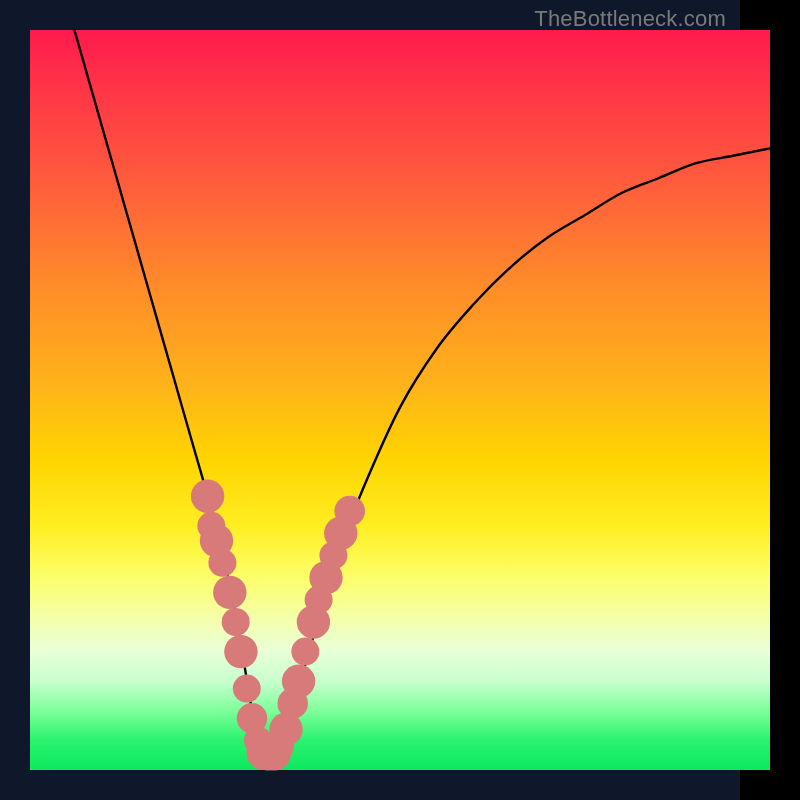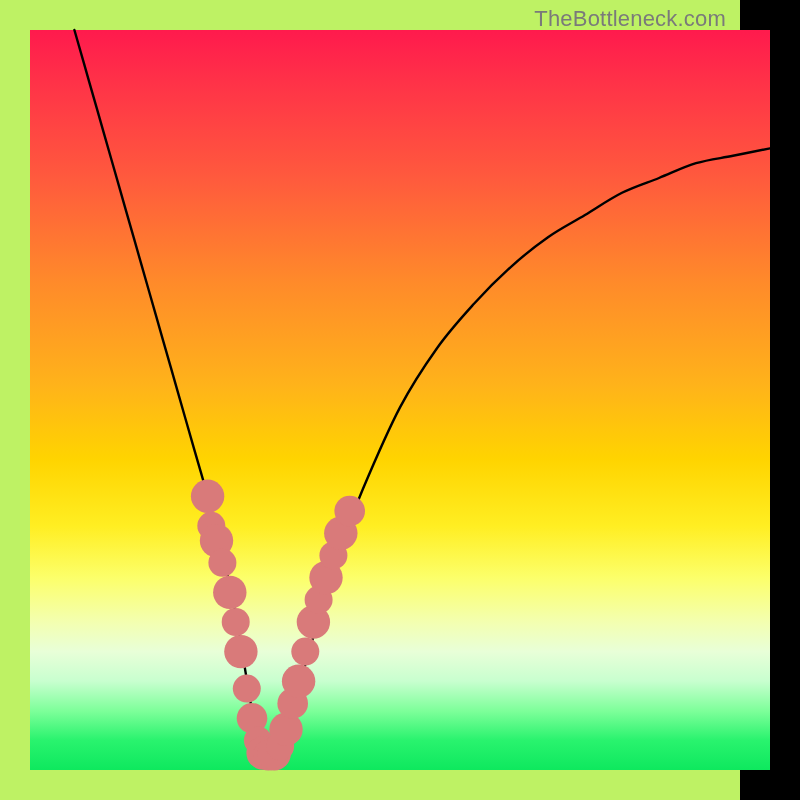--- a/index.html
+++ b/index.html
@@ -10,21 +10,21 @@
     background: #000;
     overflow: hidden;
     font-family: Arial, Helvetica, sans-serif;
   }
   .frame {
     position: absolute;
     left: 0;
     top: 0;
     width: 740px;
     height: 800px;
-    background: #bef264;
+    background: #0f172a;
   }
   .plot-area {
     position: absolute;
     left: 30px;
     top: 30px;
     width: 740px;
     height: 740px;
     background: linear-gradient(to bottom,
       #ff1a4d 0%,
       #ff3547 8%,

